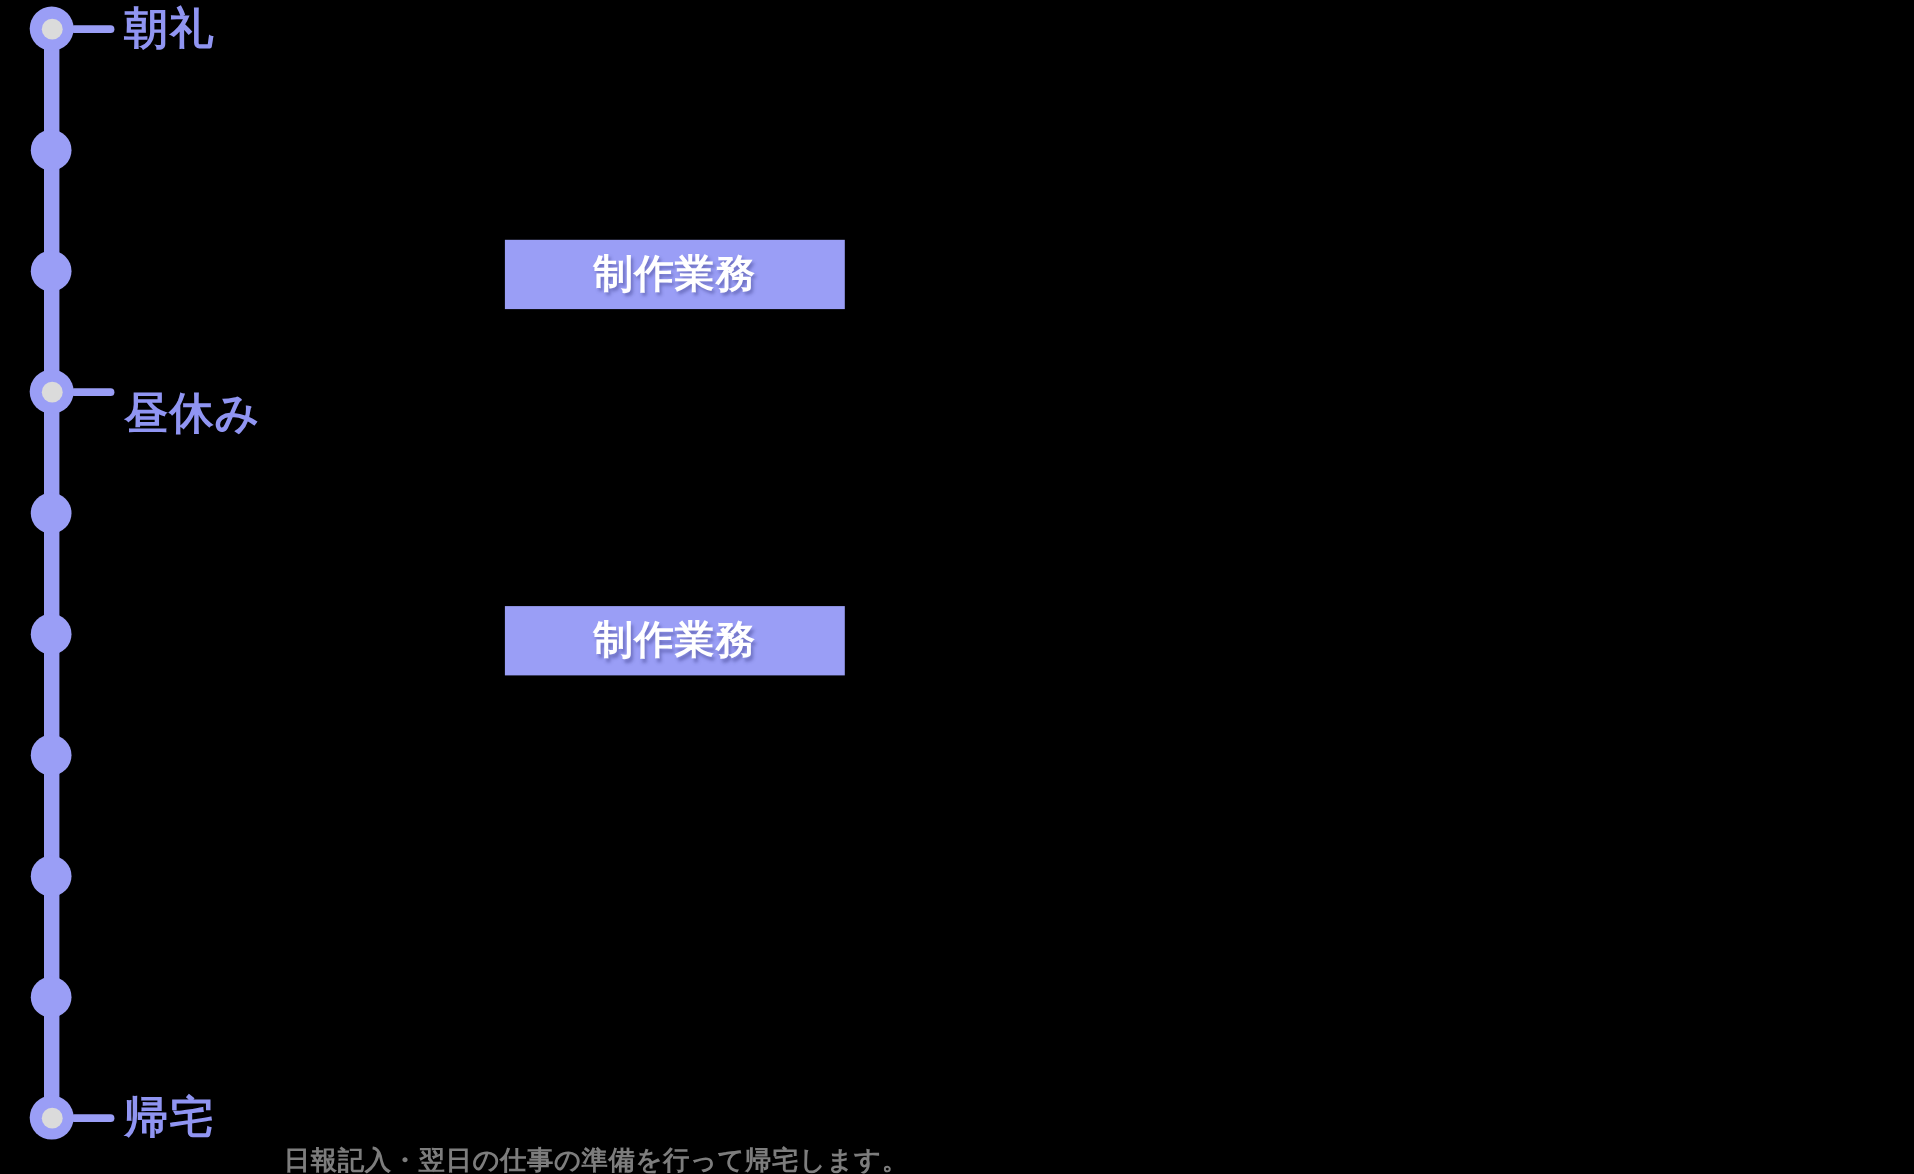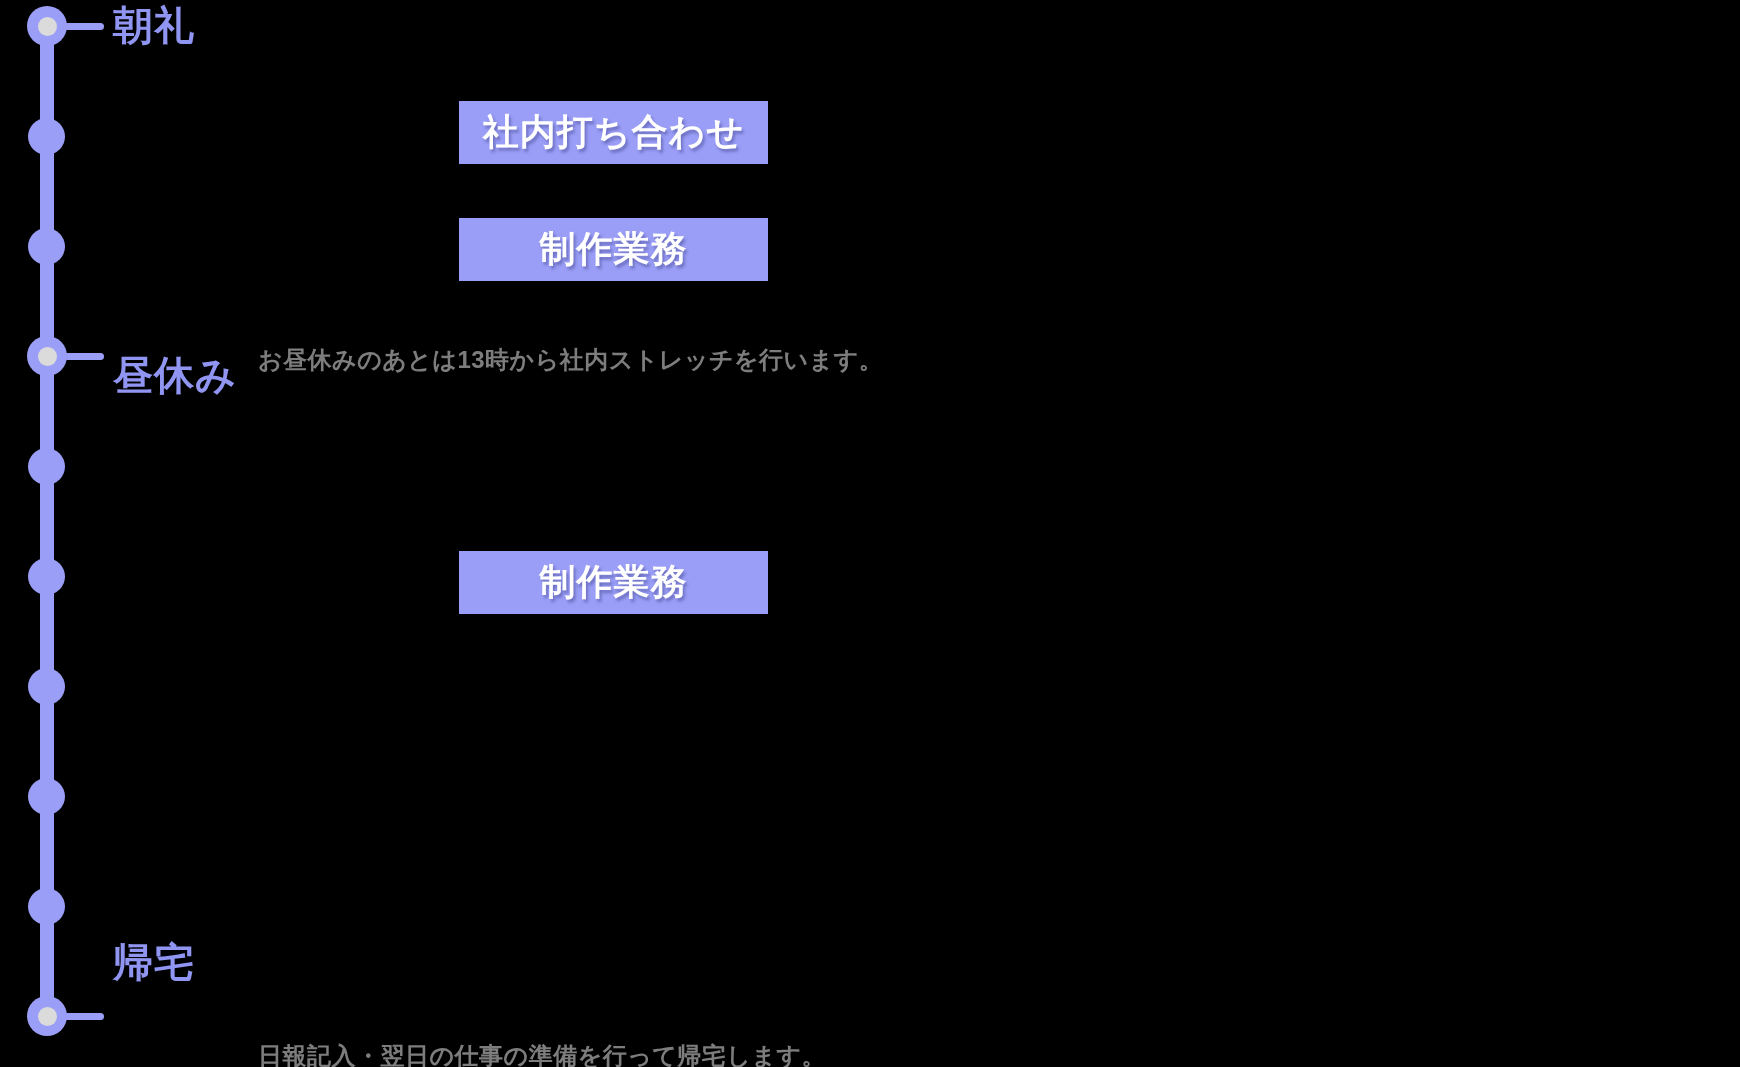--- a/index.html
+++ b/index.html
@@ -120,47 +120,43 @@
 
   <div class="tl-line"></div>
 
   <div class="stub" style="top:23px"></div>
   <div class="node ring" style="top:6px">
     <div class="node-inner"></div>
   </div>
   <div class="milestone-label" style="top:4px">朝礼</div>
 
   <div class="node solid" style="top:118px"></div>
-  <div class="event-box" style="top:101px">
-    <span class="event-label">社内打ち合わせ</span>
-  </div>
 
   <div class="node solid" style="top:228px"></div>
   <div class="event-box" style="top:218px">
     <span class="event-label">制作業務</span>
   </div>
 
   <div class="stub" style="top:353px"></div>
   <div class="node ring" style="top:336px">
     <div class="node-inner"></div>
   </div>
   <div class="milestone-label" style="top:354px">昼休み</div>
-  <div class="milestone-desc" style="top:344px">お昼休みのあとは13時から社内ストレッチを行います。</div>
 
   <div class="node solid" style="top:448px"></div>
 
   <div class="node solid" style="top:558px"></div>
   <div class="event-box" style="top:551px">
     <span class="event-label">制作業務</span>
   </div>
 
   <div class="node solid" style="top:668px"></div>
   <div class="node solid" style="top:778px"></div>
   <div class="node solid" style="top:888px"></div>
 
   <div class="stub" style="top:1013px"></div>
   <div class="node ring" style="top:996px">
     <div class="node-inner"></div>
   </div>
-  <div class="milestone-label" style="top:941px">帰宅</div>
+  <div class="milestone-label" style="top:994px">帰宅</div>
   <div class="milestone-desc" style="top:1040px">日報記入・翌日の仕事の準備を行って帰宅します。</div>
 
 </div>
 
 </body></html>

